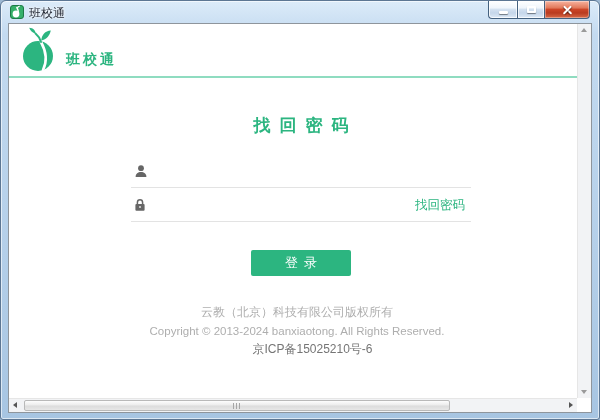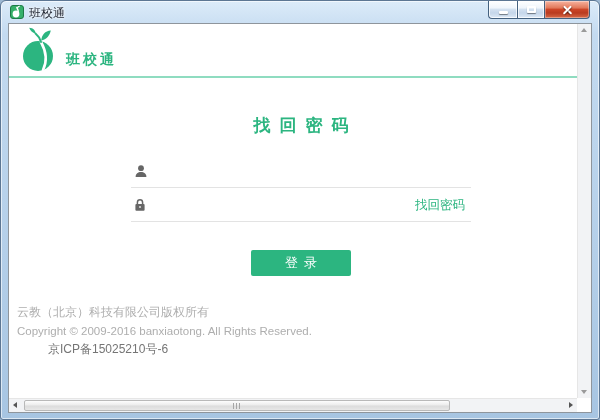--- a/index.html
+++ b/index.html
@@ -82,21 +82,21 @@
     flex:0 0 auto;font-size:12.5px;color:var(--brand-green,#2cb580);
     text-decoration:none;margin:0 6px 4px 0;cursor:pointer;white-space:nowrap;
   }
   .login-btn{
     display:block;margin:28px auto 0;width:100px;height:26px;
     background:var(--brand-green,#2cb580);color:#fff;border:none;border-radius:2px;
     font-size:13px;letter-spacing:6px;text-indent:6px;font-family:inherit;cursor:pointer;
   }
 
   
-  .footer{position:absolute;left:8px;right:14px;top:280px;text-align:left;color:#aeaeae;}
+  .footer{position:absolute;left:8px;right:14px;top:280px;text-align:center;color:#aeaeae;}
   .footer-l1{font-size:12px;margin:0 0 4px;}
   .footer-l2{font-size:11.5px;margin:0 0 4px;}
   .footer-l3{font-size:12px;margin:0;color:#757575;padding-left:31px;}
 
   
   .v-scroll{
     position:absolute;top:0;right:0;bottom:14px;width:14px;
     background:#f2f3f5;border-left:1px solid #e6e6e6;box-sizing:border-box;
   }
   .v-scroll .arr-up,.v-scroll .arr-down{position:absolute;left:3px;width:0;height:0;cursor:pointer;}
@@ -180,21 +180,21 @@
         </svg>
         <input type="password" placeholder="" value="" style="">
         <a class="forgot">找回密码</a>
       </div>
 
       <button class="login-btn">登录</button>
     </div>
 
     <div class="footer">
       <p class="footer-l1">云教（北京）科技有限公司版权所有</p>
-      <p class="footer-l2">Copyright © 2009-2016 banxiaotong. All Rights Reserved.</p>
+      <p class="footer-l2">Copyright © 2013-2024 banxiaotong. All Rights Reserved.</p>
       <p class="footer-l3">京ICP备15025210号-6</p>
     </div>
 
     <div class="v-scroll">
       <span class="arr-up"></span>
       <span class="arr-down"></span>
     </div>
 
     <div class="h-scroll">
       <span class="arr-left"></span>

